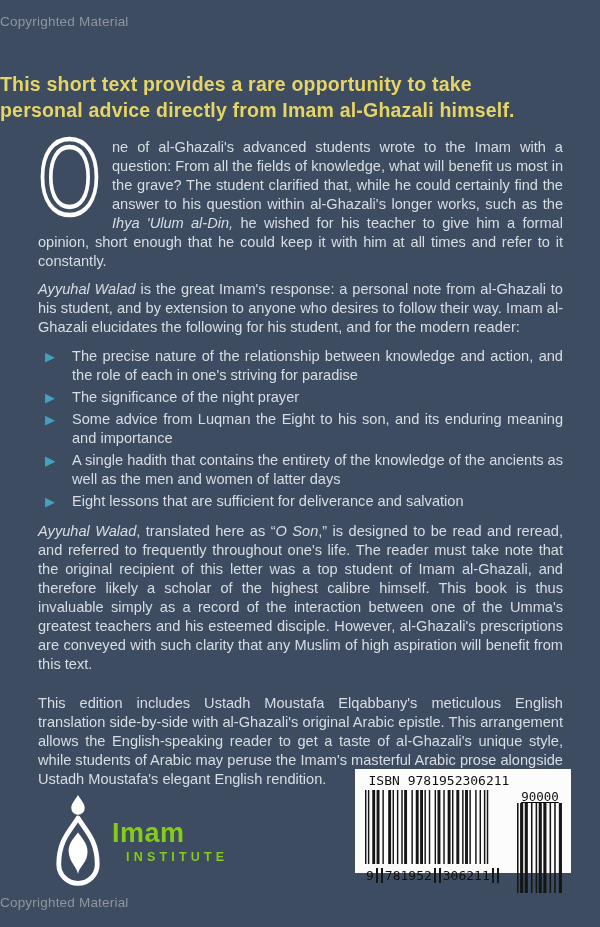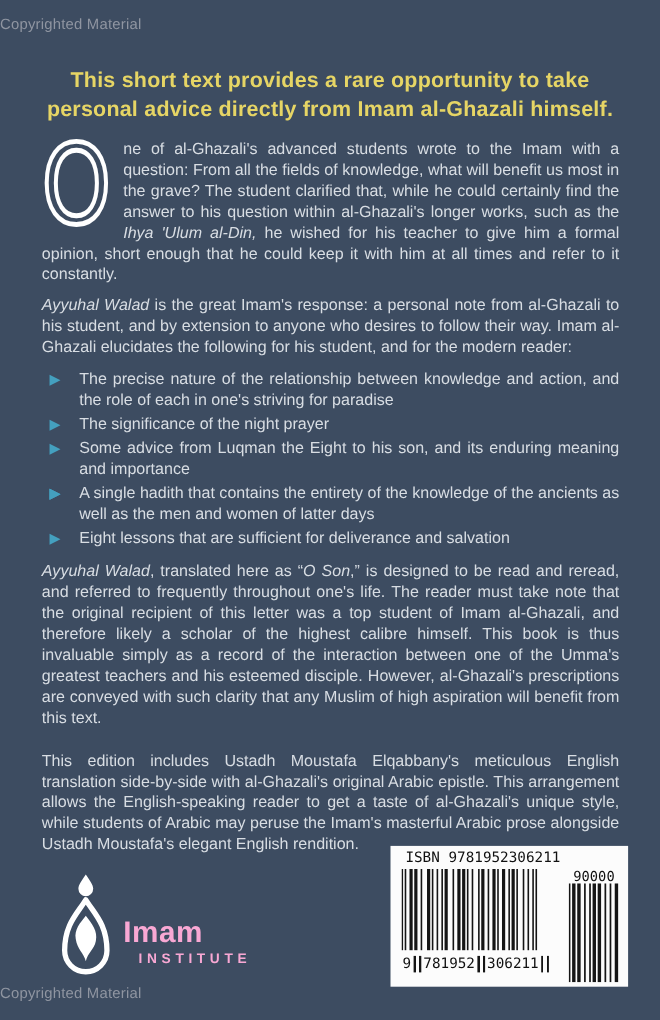--- a/index.html
+++ b/index.html
@@ -3,21 +3,21 @@
 <meta charset="utf-8">
 <style>
   html,body { margin:0; padding:0; }
   body { width:600px; height:927px; font-family:"Liberation Sans","DejaVu Sans",sans-serif; }
   .cover { position:relative; width:600px; height:927px; background:#3d4c61; overflow:hidden; }
 
   .copyright { color:#8f95a1; font-size:13.5px; text-align:left; letter-spacing:0.2px; }
   .copyright-top { padding-top:14px; }
   .copyright-bottom { position:absolute; top:895px; left:0; right:0; z-index:1; }
 
-  .headline { margin-top:31px; text-align:center; color:#e6d565; font-weight:bold;
+  .headline { margin-top:42px; color:#e6d565; font-weight:bold;
               font-size:19.5px; line-height:26px; letter-spacing:0.2px; }
 
   .content { margin:15px 37px 0 38px; color:#d8dde3; font-size:14.6px; line-height:19px;
              text-align:justify; }
   .content p { margin:0; }
   .content i { font-style:italic; }
 
   .dropcap { float:left; width:64px; height:74px; font-size:100px; line-height:74px;
              color:transparent; -webkit-text-stroke:4.5px #ffffff;
              transform:scaleX(0.8); transform-origin:left center;
@@ -29,37 +29,37 @@
 
   ul.bullets { list-style:none; margin:10px 0 0 0; padding:0; }
   ul.bullets li { position:relative; padding-left:34px; margin-top:3px; }
   ul.bullets li:first-child { margin-top:0; }
   .tri { position:absolute; left:7px; top:0px; color:#44a0bf; font-size:13px; line-height:19px;
          font-family:"DejaVu Sans",sans-serif; }
 
   
   .logo { position:absolute; left:55px; top:794px; display:flex; }
   .logo-mark { width:46px; height:100px; }
-  .logo-text { margin-left:11px; margin-top:40px; color:#f9a8d4; }
+  .logo-text { margin-left:11px; margin-top:26px; color:#84cc16; }
   .logo-name { font-size:27px; line-height:26px; font-weight:bold; letter-spacing:0.5px; }
   .logo-sub { font-size:12.5px; letter-spacing:4.2px; margin-top:4px; font-weight:bold;padding-left:14px; }
 
   
-  .barcode-box { position:absolute; left:355px; top:769px; width:216px; height:128px;
+  .barcode-box { position:absolute; left:355px; top:769px; width:216px; height:104px;
                  background:#fcfcfc; z-index:2; }
   .isbn { margin:4px 0 0 6px; width:156px; text-align:center; color:#111;
           font-family:"DejaVu Sans Mono",monospace; font-size:13px; }
   .bars-row { display:flex; margin-top:2px; }
   .main-bc { margin-left:10px; width:142px; }
   .digits { display:flex; align-items:flex-start; margin-top:0; height:18px; color:#111;
             font-family:"DejaVu Sans Mono",monospace; font-size:13px; line-height:15px; }
   .digits span { padding:0 1px; }
   .guard { flex:none; width:7px; height:15px; margin:0 1px;
            background:linear-gradient(90deg,#151515 0,#151515 2px,transparent 2px,transparent 5px,#151515 5px,#151515 7px); }
-  .price-bc { margin-left:8px; width:50px; text-align:center; }
+  .price-bc { margin-left:8px; width:50px; text-align:center;text-decoration:underline; }
   .price { color:#111; font-family:"DejaVu Sans Mono",monospace; font-size:12.5px; line-height:13px; }
   svg.bc rect { fill:#151515; }
   .logo-mark path { stroke-linejoin:round; }
 </style>
 </head>
 <body>
 
 <div class="cover">
 
   <div class="copyright copyright-top">Copyrighted Material</div>

